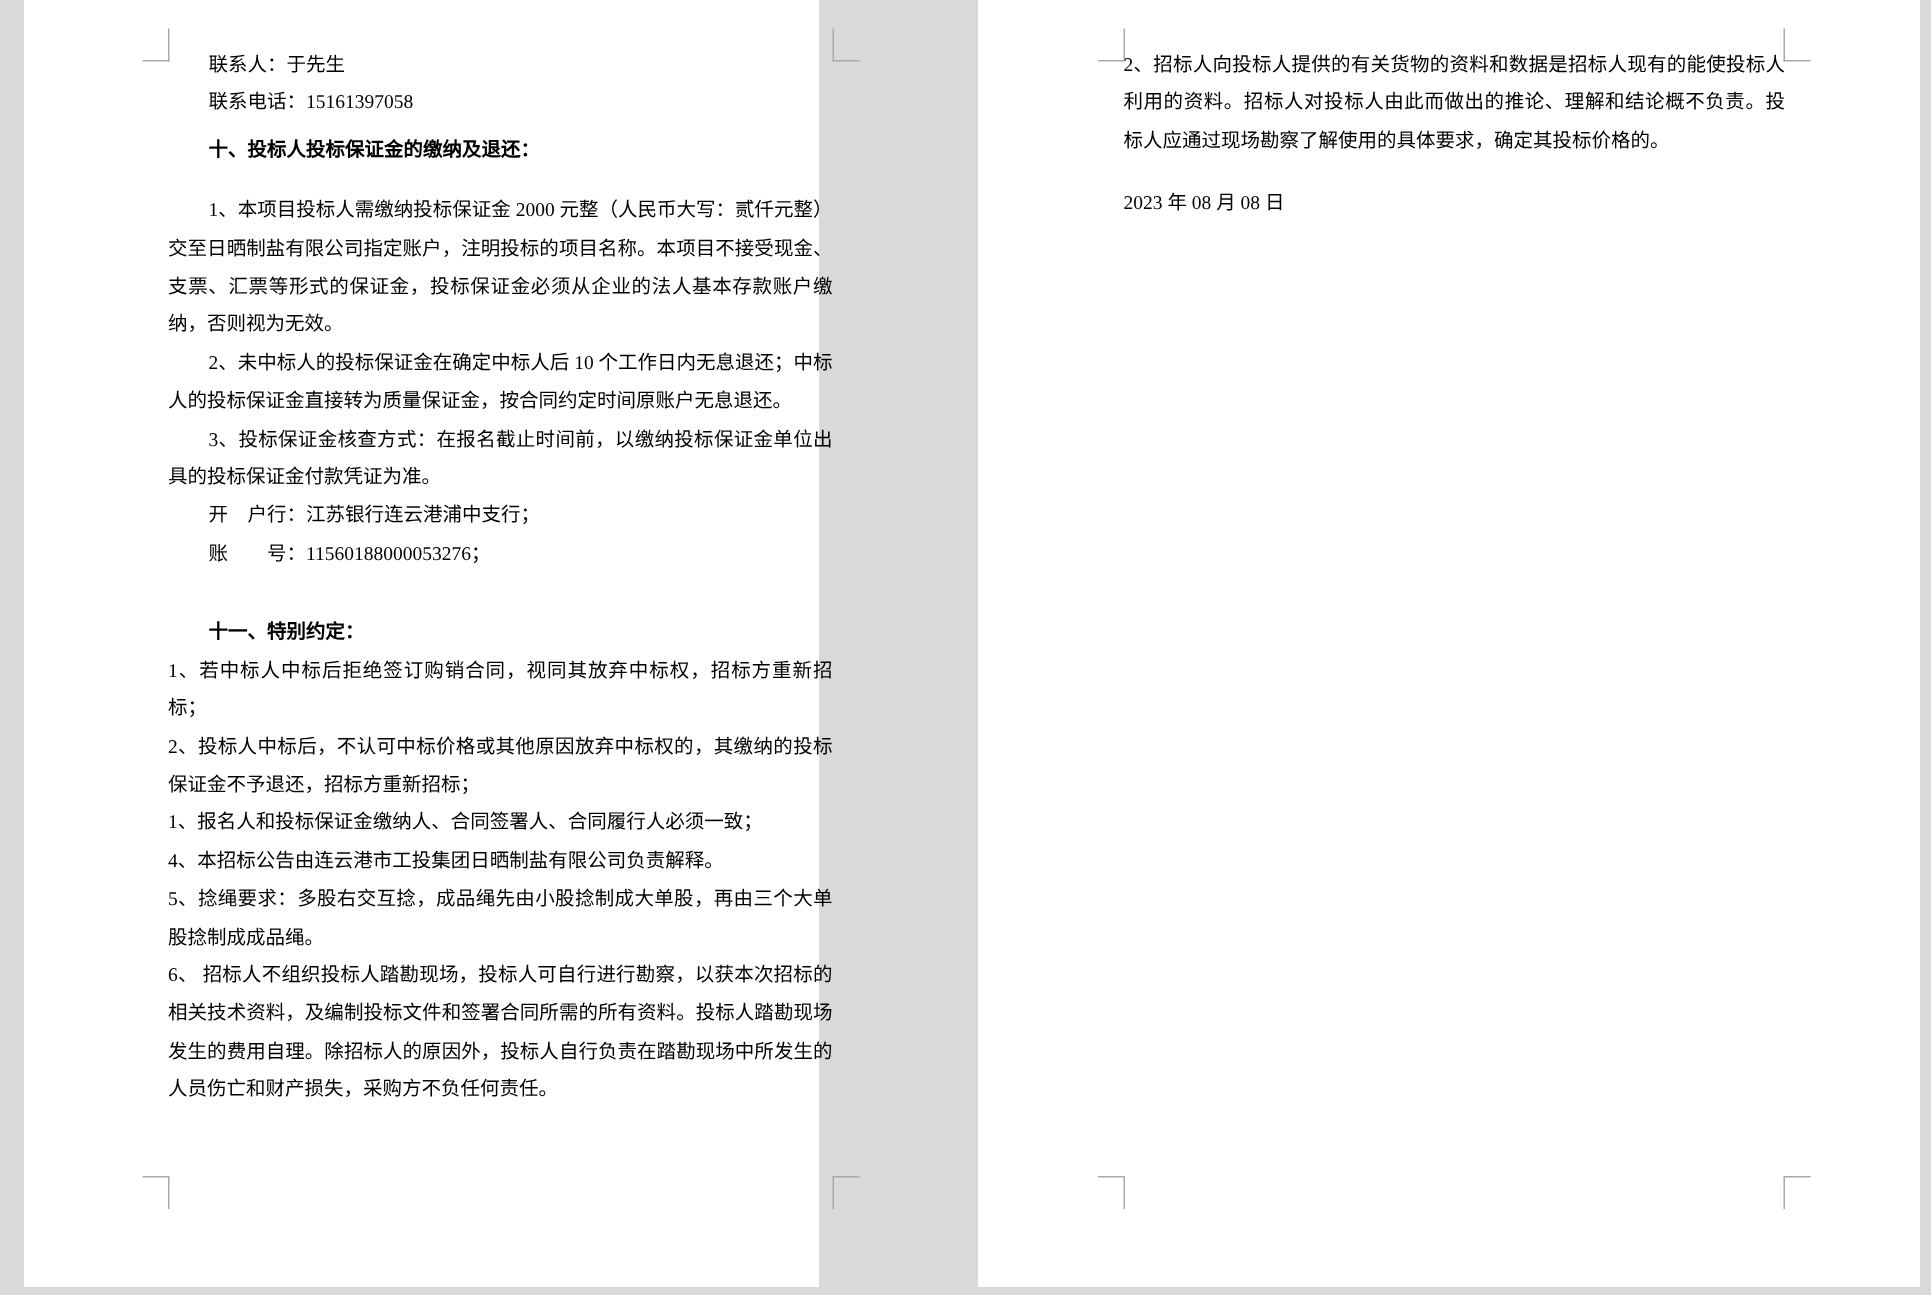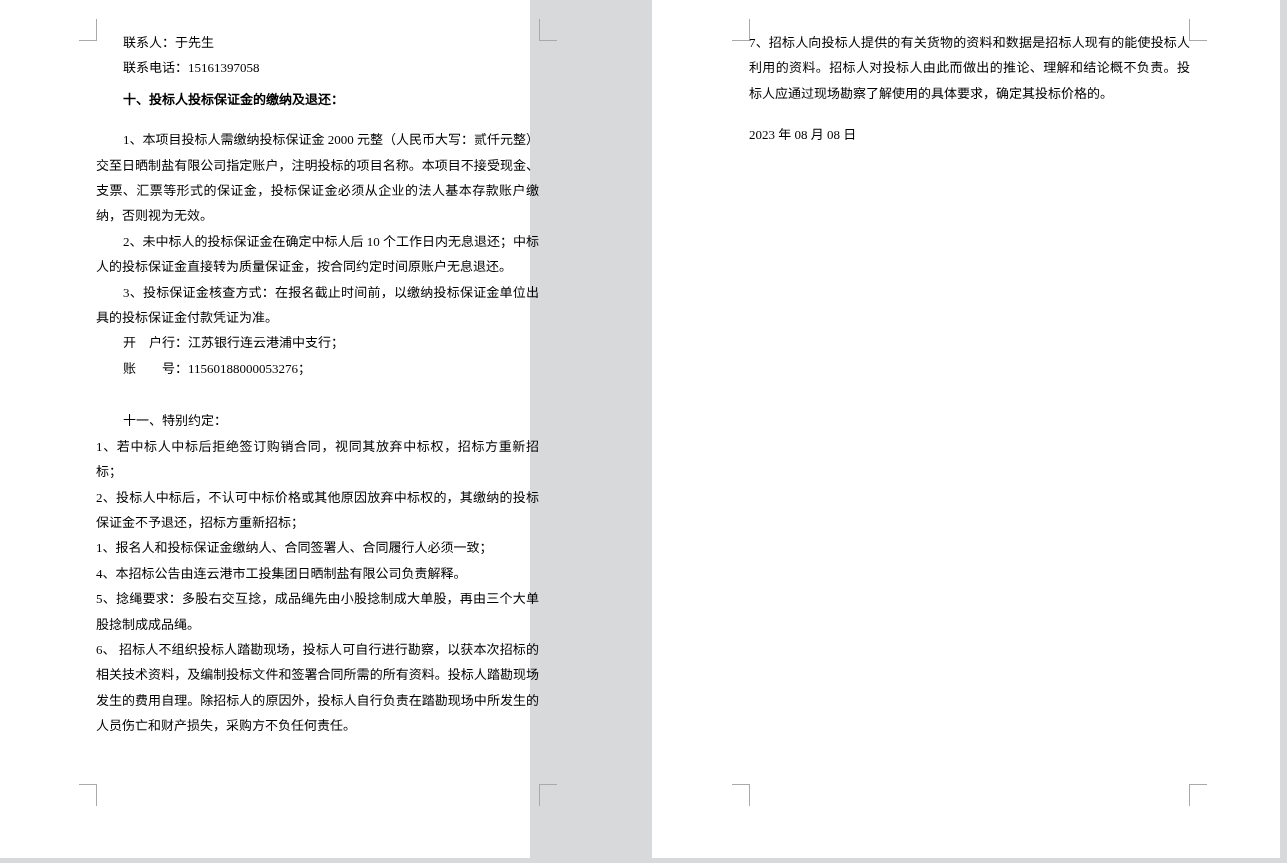--- a/index.html
+++ b/index.html
@@ -14,21 +14,21 @@
     overflow: hidden;
     font-family: "Liberation Serif", "DejaVu Serif", serif;
     color: #000000;
   }
   .page {
     position: absolute;
     top: 0;
     height: 858px;
     background: #ffffff;
   }
-  .page-left  { left: 0;    width: 530px; }
+  .page-left  { left: 16px;    width: 530px; }
   .page-right { left: 652px; width: 628px; }
 
   
   .crop {
     position: absolute;
     width: 17px;
     height: 21px;
   }
   .crop-tl { left: 79px;  top: 19px;  border-right: 1px solid #a9a9a9; border-bottom: 1px solid #a9a9a9; }
   .crop-tr { left: 539px; top: 19px;  border-left:  1px solid #a9a9a9; border-bottom: 1px solid #a9a9a9; }
@@ -56,21 +56,21 @@
     margin: 0;
     padding: 0;
   }
   .indent { text-indent: 27px; }
   .sec-heading {
     font-weight: bold;
     text-indent: 27px;
     margin: 6px 0 15px 0 !important;
   }
   .sec-heading-2 {
-    font-weight: normal;
+    font-weight: bold;
     text-indent: 27px;
     margin: 27px 0 0 0 !important;
   }
   .date-line {
     margin-top: 16px !important;
     text-align: left;
     padding-right: 60px;
   }
 </style>
 </head>
@@ -101,16 +101,16 @@
   </div>
 </div>
 
 <div class="page page-right">
   <div class="crop crop-tl"></div>
   <div class="crop crop-tr"></div>
   <div class="crop crop-bl"></div>
   <div class="crop crop-br"></div>
 
   <div class="content">
-    <p>7、招标人向投标人提供的有关货物的资料和数据是招标人现有的能使投标人利用的资料。招标人对投标人由此而做出的推论、理解和结论概不负责。投标人应通过现场勘察了解使用的具体要求，确定其投标价格的。</p>
+    <p>2、招标人向投标人提供的有关货物的资料和数据是招标人现有的能使投标人利用的资料。招标人对投标人由此而做出的推论、理解和结论概不负责。投标人应通过现场勘察了解使用的具体要求，确定其投标价格的。</p>
     <p class="date-line">2023 年 08 月 08 日</p>
   </div>
 </div>
 
 </body></html>

